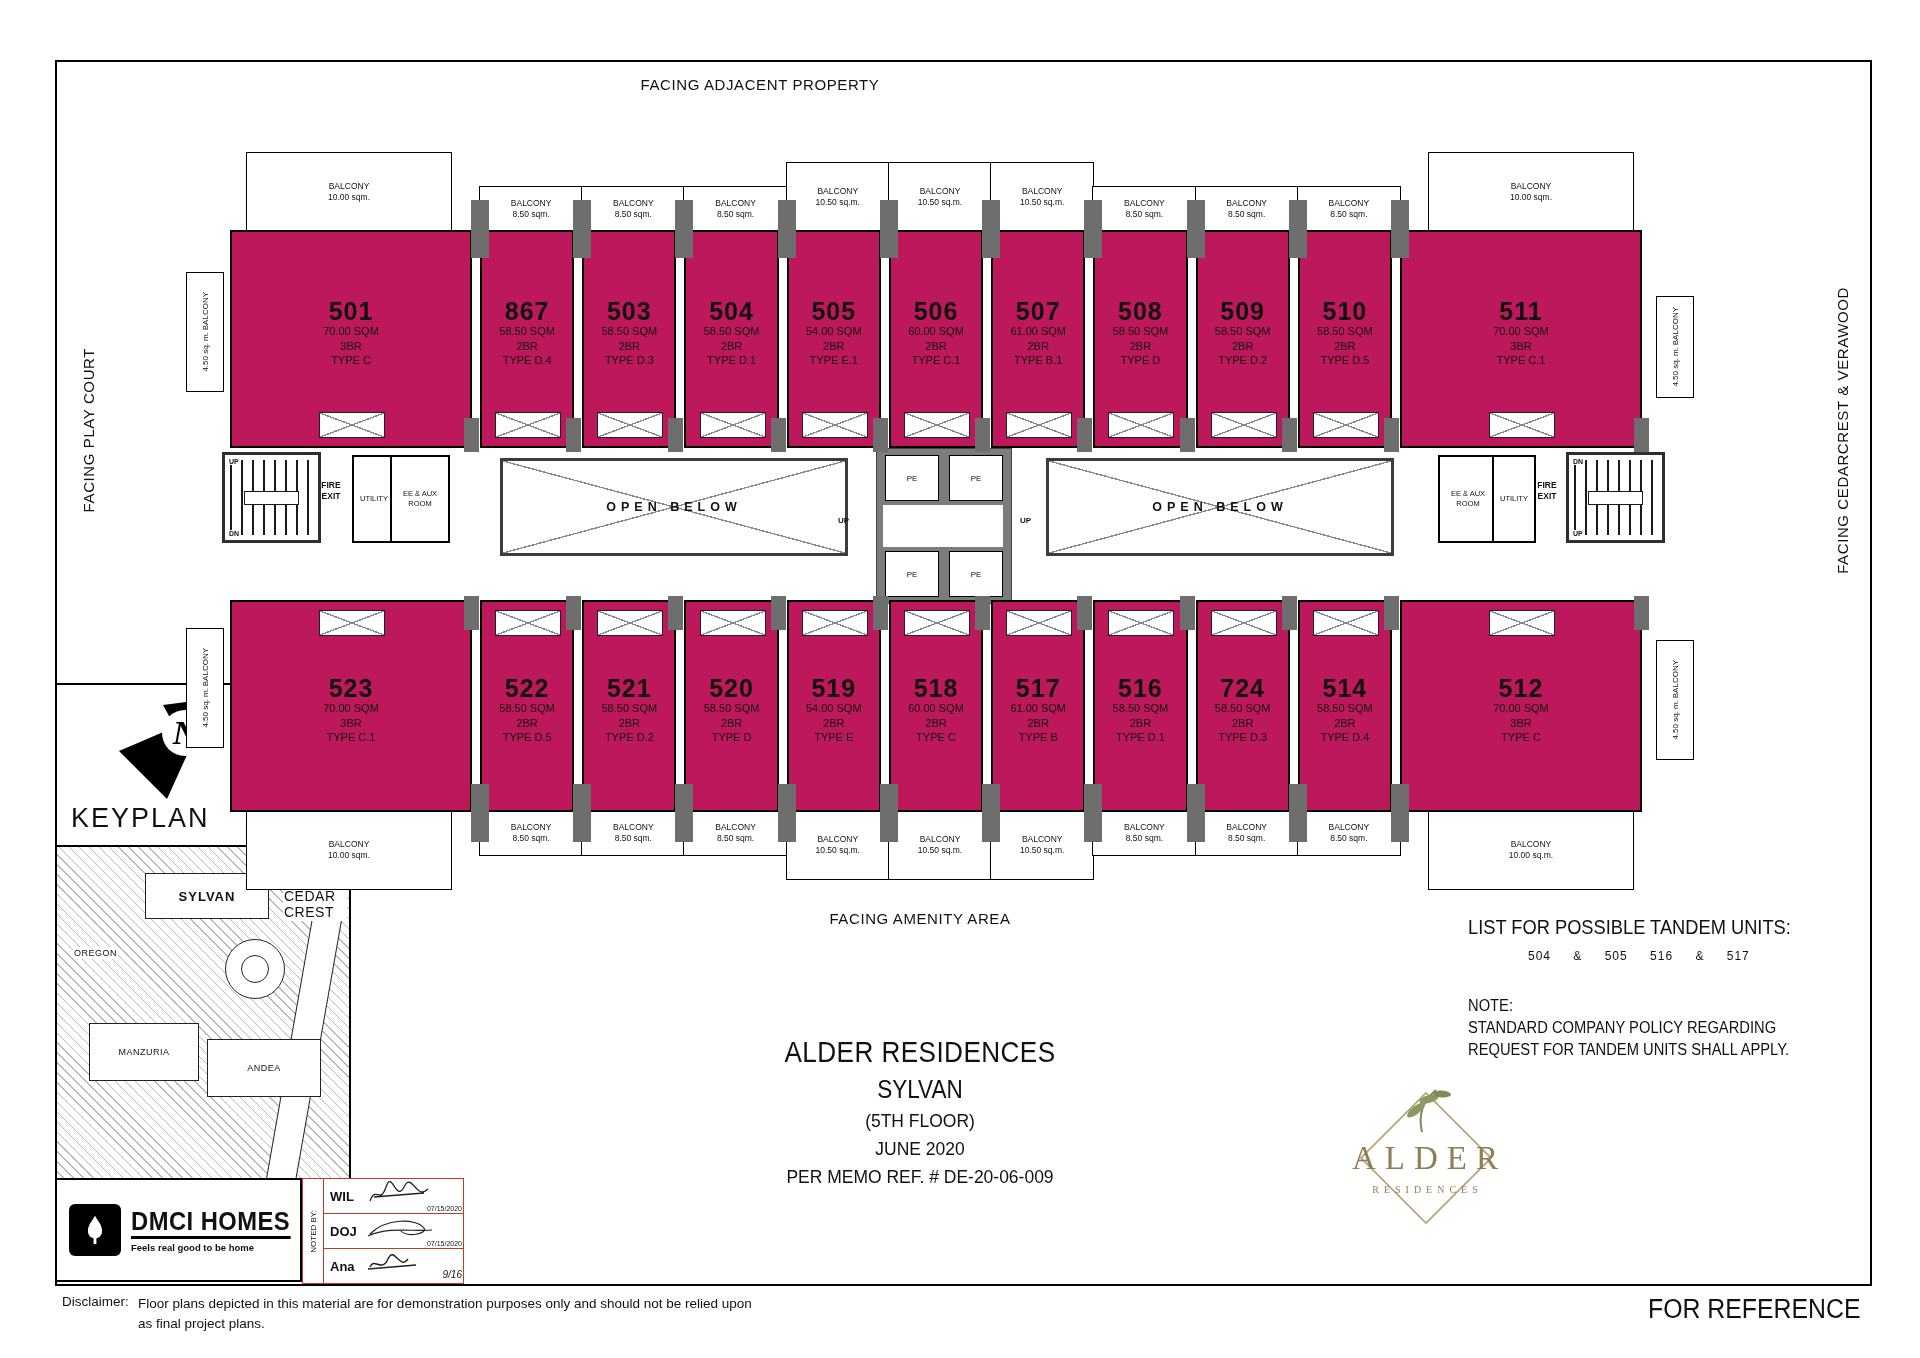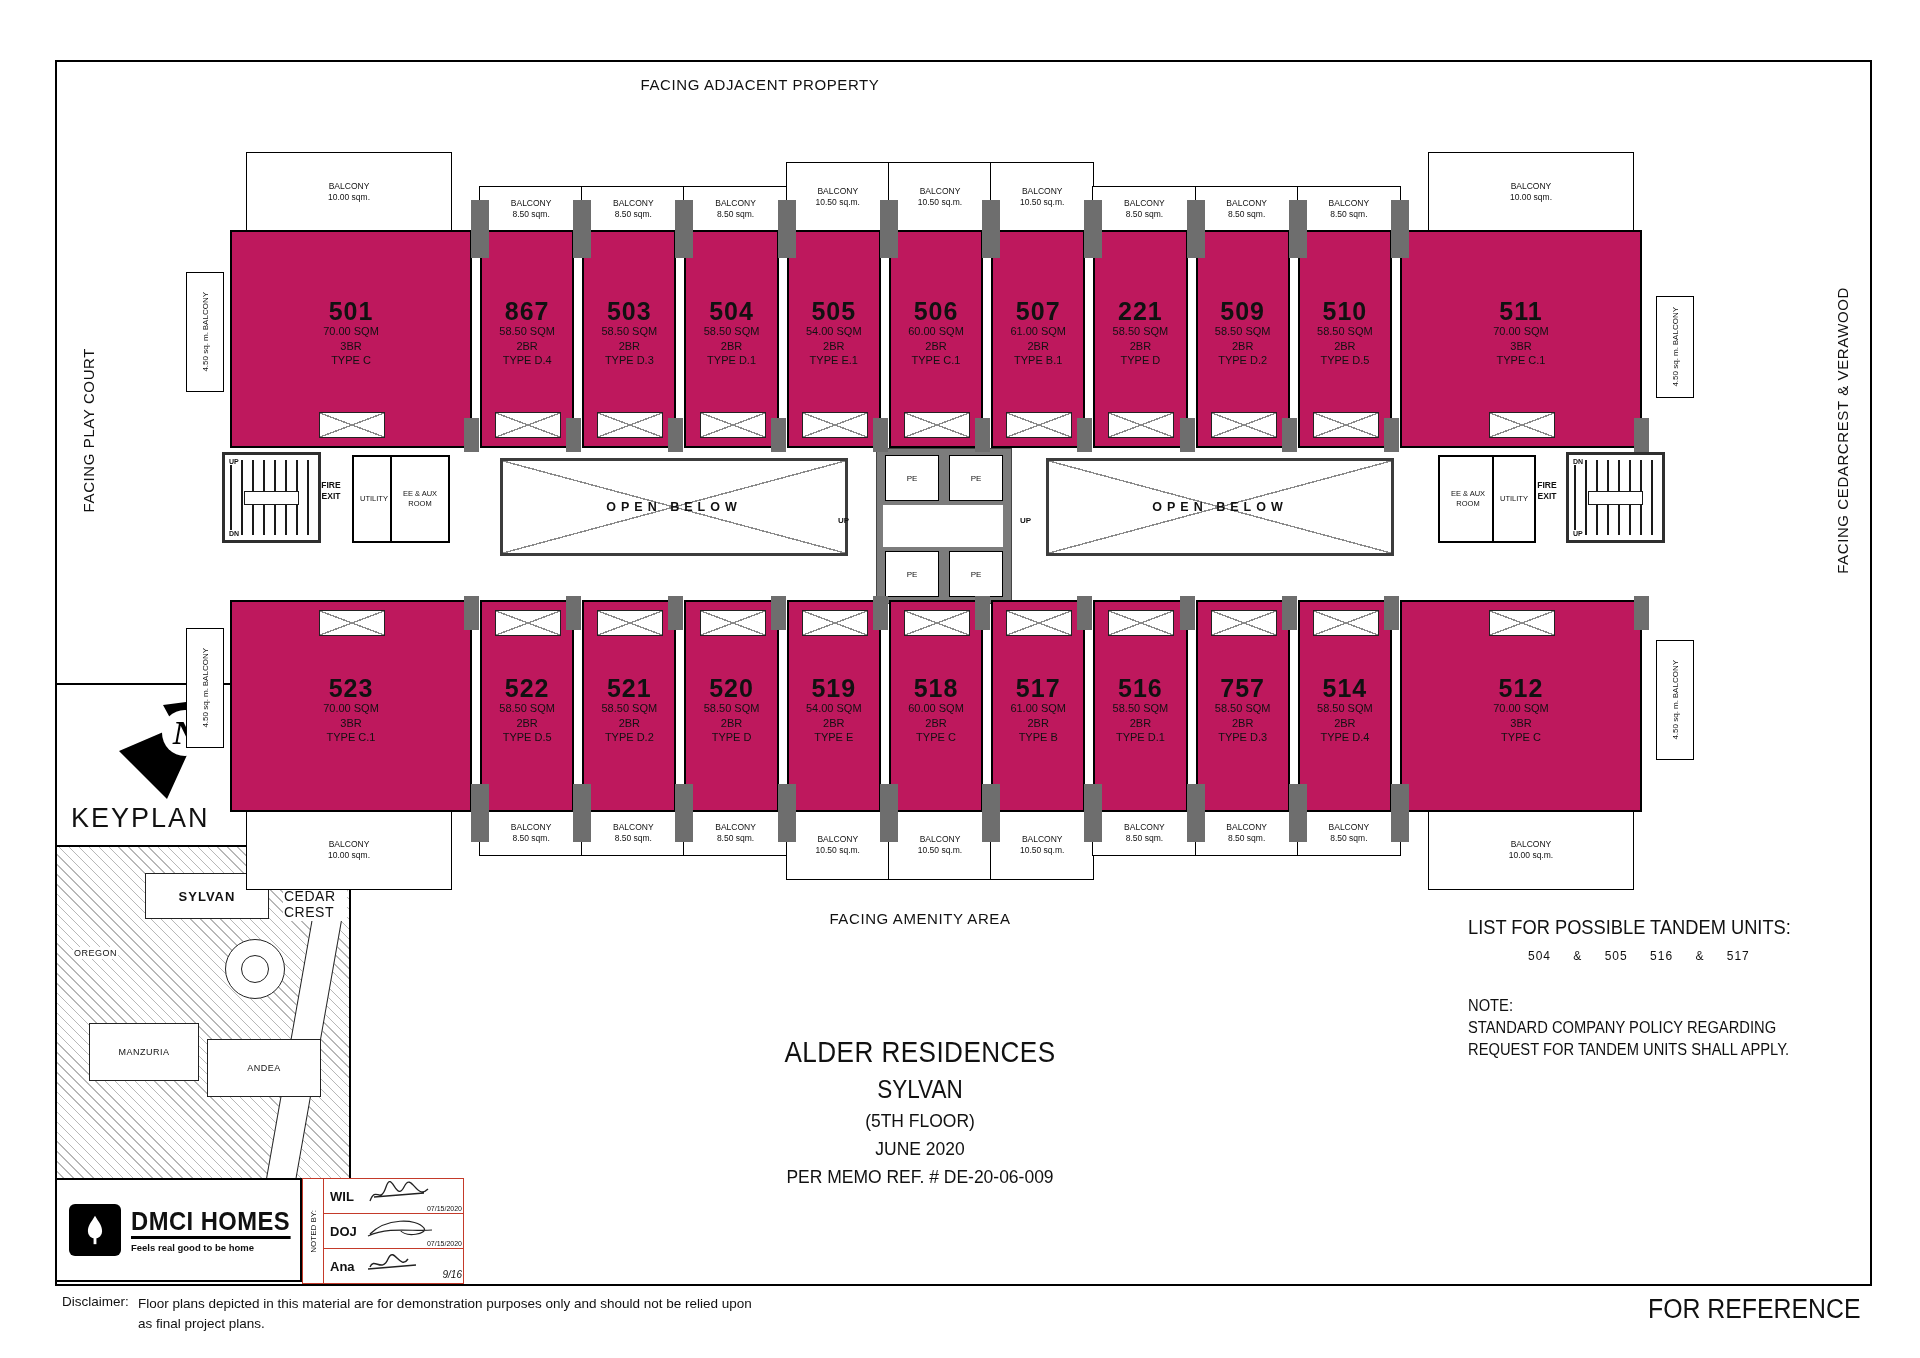--- a/index.html
+++ b/index.html
@@ -245,21 +245,21 @@
         </div>
       </div>
       <div class="unit regular">
         <div class="balcony">
           <span class="b1">BALCONY</span>
           <span class="b2">8.50 sqm.</span>
         </div>
         <div class="interior">
           <div class="col"></div>
           <div class="ulabel">
-            <div class="uno">221</div>
+            <div class="uno">508</div>
             <div class="meta um-area">58.50 SQM</div>
             <div class="meta um-br">2BR</div>
             <div class="meta um-type">TYPE D</div>
           </div>
           <div class="fixture xpat"></div>
         </div>
       </div>
       <div class="unit regular">
         <div class="balcony">
           <span class="b1">BALCONY</span>
@@ -438,21 +438,21 @@
         </div>
       </div>
       <div class="unit regular">
         <div class="balcony">
           <span class="b1">BALCONY</span>
           <span class="b2">8.50 sqm.</span>
         </div>
         <div class="interior">
           <div class="col"></div>
           <div class="ulabel">
-            <div class="uno">757</div>
+            <div class="uno">724</div>
             <div class="meta um-area">58.50 SQM</div>
             <div class="meta um-br">2BR</div>
             <div class="meta um-type">TYPE D.3</div>
           </div>
           <div class="fixture xpat"></div>
         </div>
       </div>
       <div class="unit regular">
         <div class="balcony">
           <span class="b1">BALCONY</span>
@@ -616,20 +616,33 @@
   </div>
 
   <div id="tandem">
     <div class="td-head">LIST FOR POSSIBLE TANDEM UNITS:</div>
     <div class="td-pairs">504 &amp; 505    516 &amp; 517</div>
     <div class="td-note">NOTE:</div>
     <div class="td-noteline">STANDARD COMPANY POLICY REGARDING</div>
     <div class="td-noteline">REQUEST FOR TANDEM UNITS SHALL APPLY.</div>
   </div>
 
+  <div id="alder-logo">
+    <svg width="190" height="168" viewBox="0 0 190 168">
+      <rect x="50" y="30" width="92" height="92" transform="rotate(45 96 76)" fill="none" stroke="#b59e6b" stroke-width="1.6"></rect>
+      <g>
+        <path d="M92 50 Q86 24 106 8" fill="none" stroke="#7d8c57" stroke-width="2"></path>
+        <ellipse cx="86" cy="28" rx="11" ry="4" fill="#8a9a60" transform="rotate(-38 86 28)"></ellipse>
+        <ellipse cx="99" cy="17" rx="10" ry="3.8" fill="#8a9a60" transform="rotate(-16 99 17)"></ellipse>
+        <ellipse cx="112" cy="12" rx="9" ry="3.4" fill="#7d8c57" transform="rotate(4 112 12)"></ellipse>
+      </g>
+    </svg>
+    <div class="alder-name">ALDER</div>
+    <div class="alder-sub">RESIDENCES</div>
+  </div>
 
   <div id="disclaimer-label">Disclaimer:</div>
   <div id="disclaimer-text">
     <div>Floor plans depicted in this material are for demonstration purposes only and should not be relied upon as final project plans.</div>
   </div>
   <div id="for-reference">FOR REFERENCE</div>
 
 </div>
 
 </body></html>

